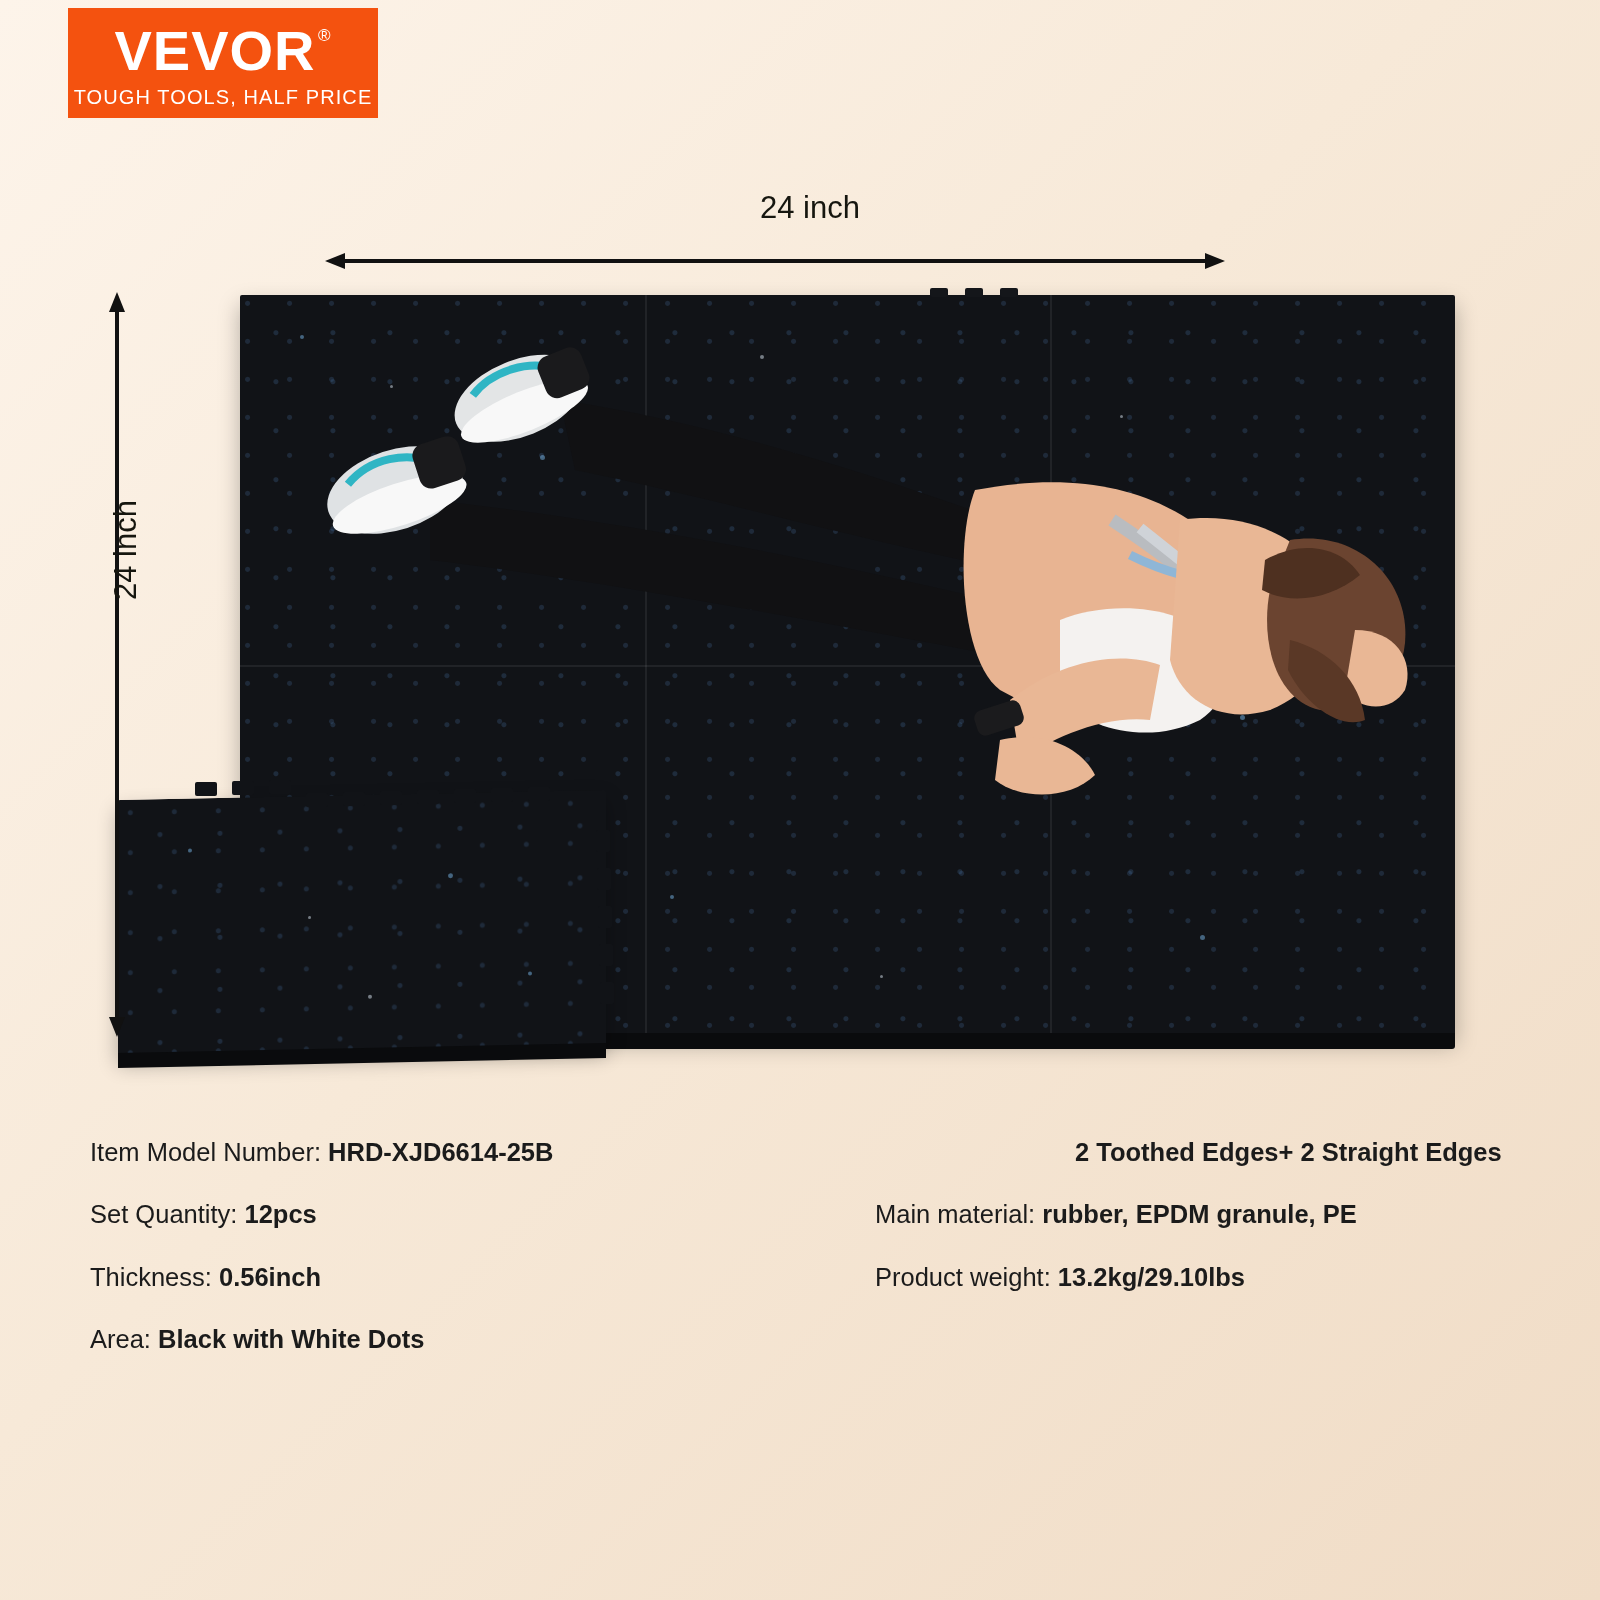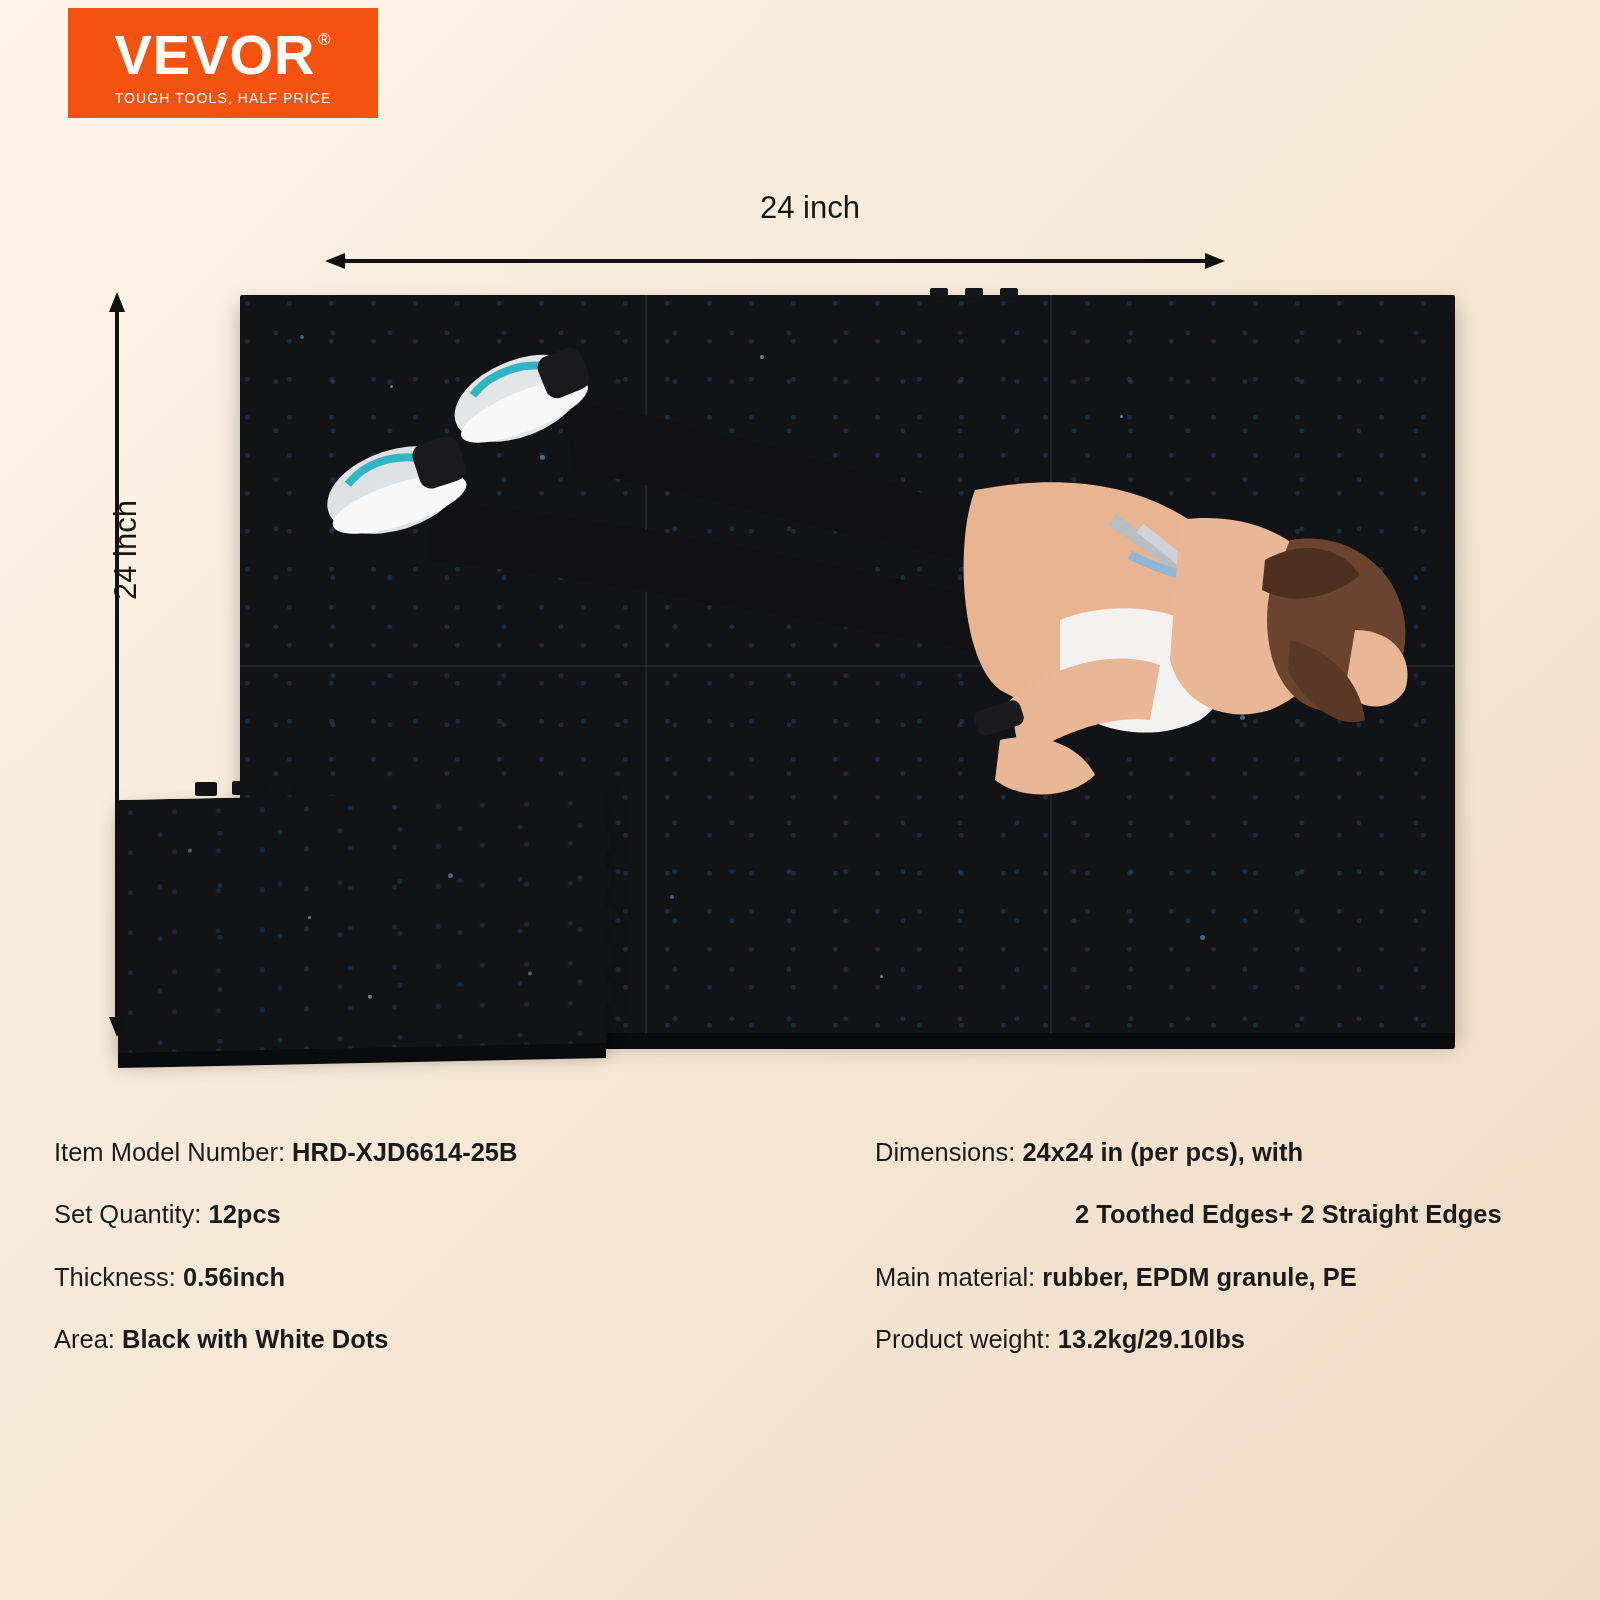--- a/index.html
+++ b/index.html
@@ -41,21 +41,21 @@
   }
   .brand-reg {
     position: absolute;
     right: 0;
     top: 4px;
     font-size: 17px;
     font-weight: normal;
   }
   .brand-tagline {
     color: #ffffff;
-    font-size: 14px;
+    font-size: 20px;
     letter-spacing: 1.1px;
     margin-top: 7px;
     font-weight: normal;
   }
 
   
   .hero {
     position: absolute;
     left: 0;
     top: 130px;
@@ -183,21 +183,21 @@
 
   
   .person { position: absolute; left: 0; top: 0; width: 1600px; height: 1110px; }
 
   
   .specs {
     position: absolute;
     left: 0;
     top: 1135px;
     width: 1600px;
-    padding: 0 54px;
+    padding: 0 90px;
     box-sizing: border-box;
     display: flex;
     gap: 0;
   }
   .spec-col { width: 50%; box-sizing: border-box; }
   .spec-col.right { padding-left: 75px; }
   .spec-row {
     font-size: 25.5px;
     color: #1b1b1b;
     line-height: 1.35;
@@ -342,23 +342,20 @@
     </div>
     <div class="spec-row">
       <span class="label">Thickness: </span><span class="value">0.56inch</span>
     </div>
     <div class="spec-row">
       <span class="label">Area: </span><span class="value">Black with White Dots</span>
     </div>
   </div>
 
   <div class="spec-col right">
-    <div class="spec-row">
-      <span class="label">Dimensions: </span><span class="value">24x24 in (per pcs), with</span>
-    </div>
     <div class="spec-row indent">
       <span class="value">2 Toothed Edges+ 2 Straight Edges</span>
     </div>
     <div class="spec-row">
       <span class="label">Main material: </span><span class="value">rubber, EPDM granule, PE</span>
     </div>
     <div class="spec-row">
       <span class="label">Product weight: </span><span class="value">13.2kg/29.10lbs</span>
     </div>
   </div>

